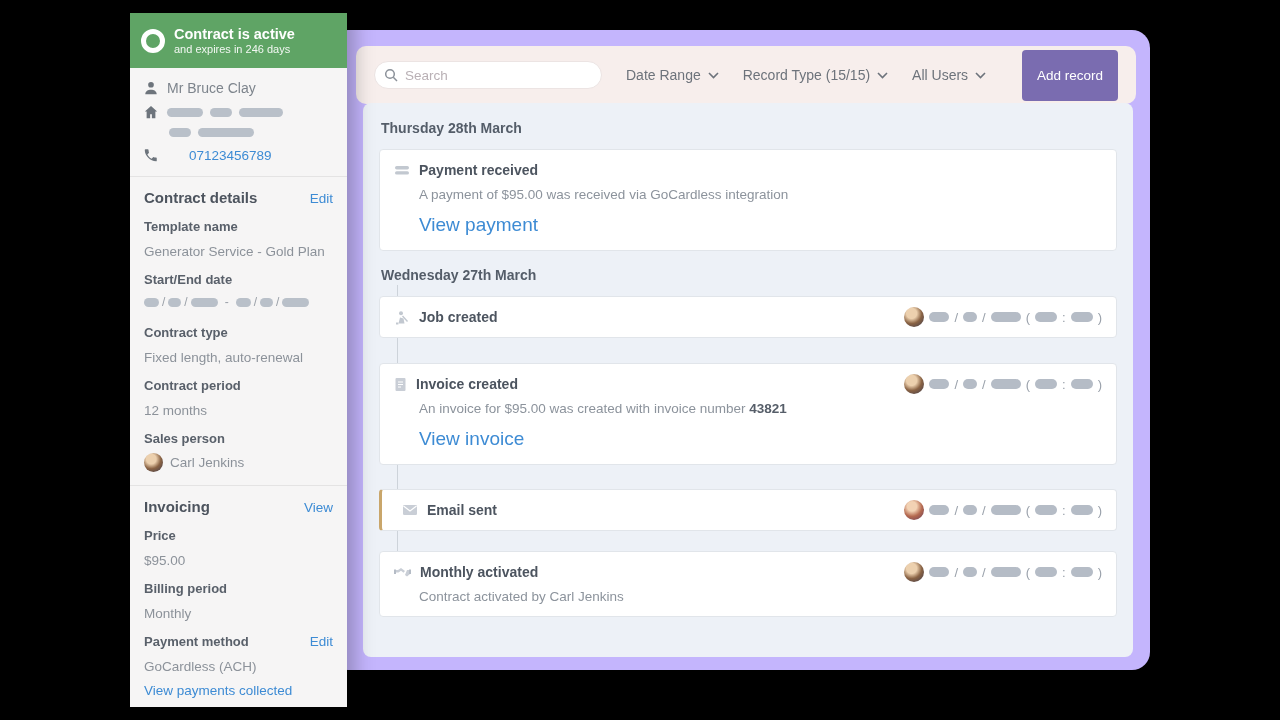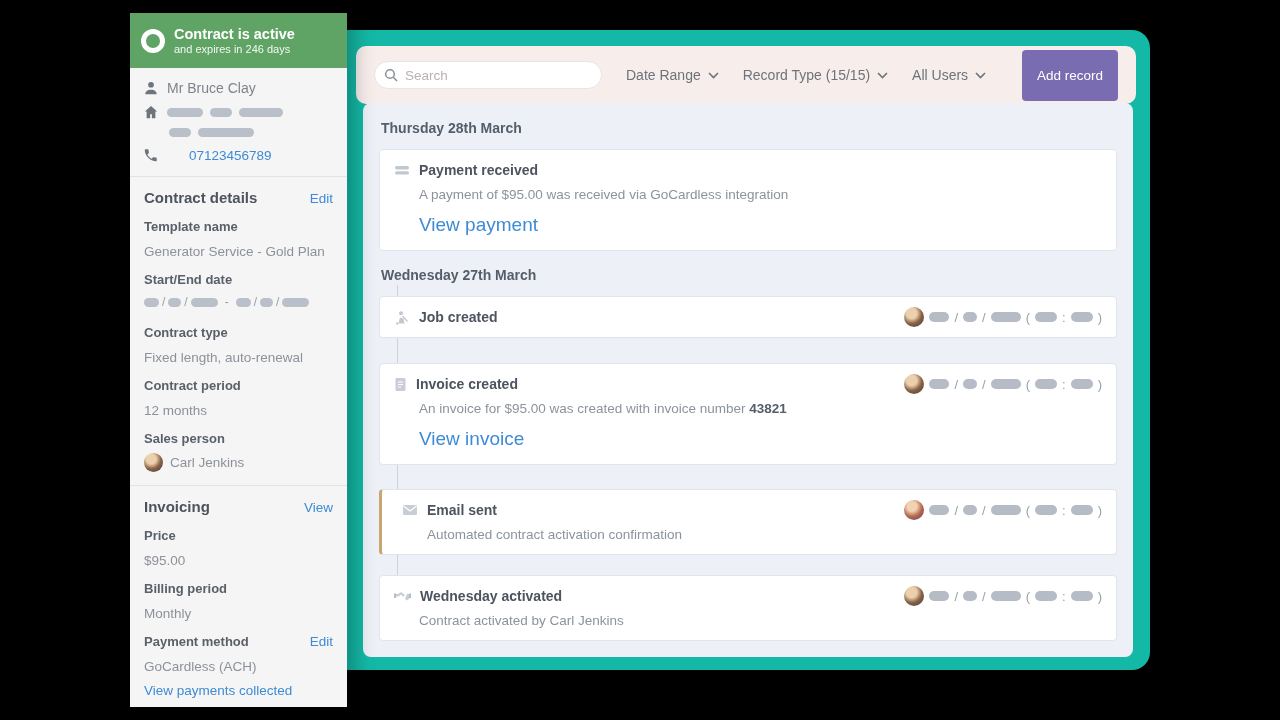--- a/index.html
+++ b/index.html
@@ -1,20 +1,20 @@
 <!DOCTYPE html>
 <html><head>
 <meta charset="utf-8">
 <style>
   * { margin:0; padding:0; box-sizing:border-box; }
   html,body { width:1280px; height:720px; background:#000; font-family:"Liberation Sans", sans-serif; overflow:hidden; position:relative; }
 
   
   .window { position:absolute; left:330px; top:30px; width:820px; height:640px;
-            background:#14b8a6; border-radius:18px; box-shadow:0 6px 24px rgba(0,0,0,.55); }
+            background:#c4b5fd; border-radius:18px; box-shadow:0 6px 24px rgba(0,0,0,.55); }
 
   .toolbar { position:absolute; left:26px; top:16px; right:14px; height:58px;
              background:#f7eeec; border-radius:10px; display:flex; align-items:center;
              padding:0 18px; gap:24px; }
   .search-wrap { position:relative; width:228px; height:28px; }
   .search-wrap svg { position:absolute; left:10px; top:7px; }
   .search-input { width:100%; height:100%; border:1px solid #ece4e3; border-radius:14px;
                   background:#fff; padding:0 10px 0 30px; font-size:13.5px; color:#555;
                   font-family:"Liberation Sans", sans-serif; outline:none; }
   .search-input::placeholder { color:#b9b0b5; }
@@ -179,21 +179,20 @@
     </div>
 
     <div class="card highlight mb20">
       <div class="card-title-row">
         <svg class="icon" width="16" height="12" viewBox="0 0 16 12">
             <rect x="1" y="1" width="14" height="10" rx="1.2" fill="#c9ced6"></rect>
             <polyline points="1.5,2 8,7 14.5,2" fill="none" stroke="#fff" stroke-width="1.2"></polyline>
           </svg>
         <span class="card-title">Email sent</span>
       </div>
-      <div class="card-desc"><span>Automated contract activation confirmation</span></div>
       <div class="card-meta">
         <span class="avatar female"></span>
         <span class="pill" style="width:20px"></span>
           <span>/</span>
           <span class="pill" style="width:14px"></span>
           <span>/</span>
           <span class="pill" style="width:30px"></span>
         <span>(</span>
           <span class="pill" style="width:22px"></span>
           <span>:</span>
@@ -203,21 +202,21 @@
     </div>
 
     <div class="card">
       <div class="card-title-row">
         <svg class="icon" width="17" height="12" viewBox="0 0 17 12">
             <path d="M1 4h3l3-2 4 3-1.5 1.8L7 4.8 4.5 6.5H1z" fill="#c9ced6"></path>
             <path d="M16 4h-3l-2 5 2 1.5L16 8z" fill="#c9ced6"></path>
             <rect x="0" y="3.5" width="2" height="4.5" fill="#b5bcc6"></rect>
             <rect x="15" y="3.5" width="2" height="4.5" fill="#b5bcc6"></rect>
           </svg>
-        <span class="card-title">Wednesday activated</span>
+        <span class="card-title">Monthly activated</span>
       </div>
       <div class="card-desc"><span>Contract activated by Carl Jenkins</span></div>
       <div class="card-meta">
         <span class="avatar"></span>
         <span class="pill" style="width:20px"></span>
           <span>/</span>
           <span class="pill" style="width:14px"></span>
           <span>/</span>
           <span class="pill" style="width:30px"></span>
         <span>(</span>

